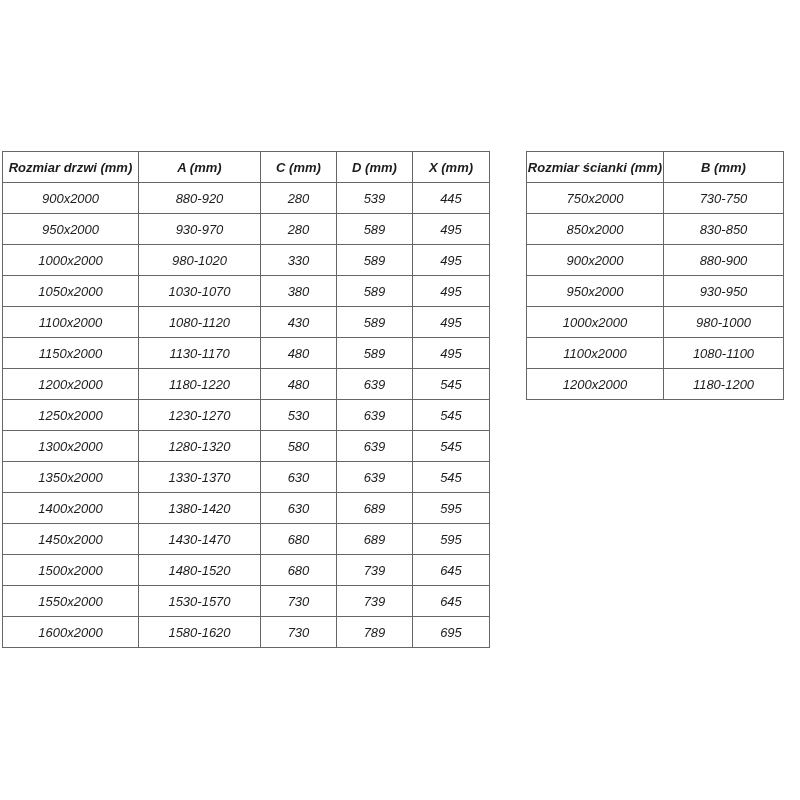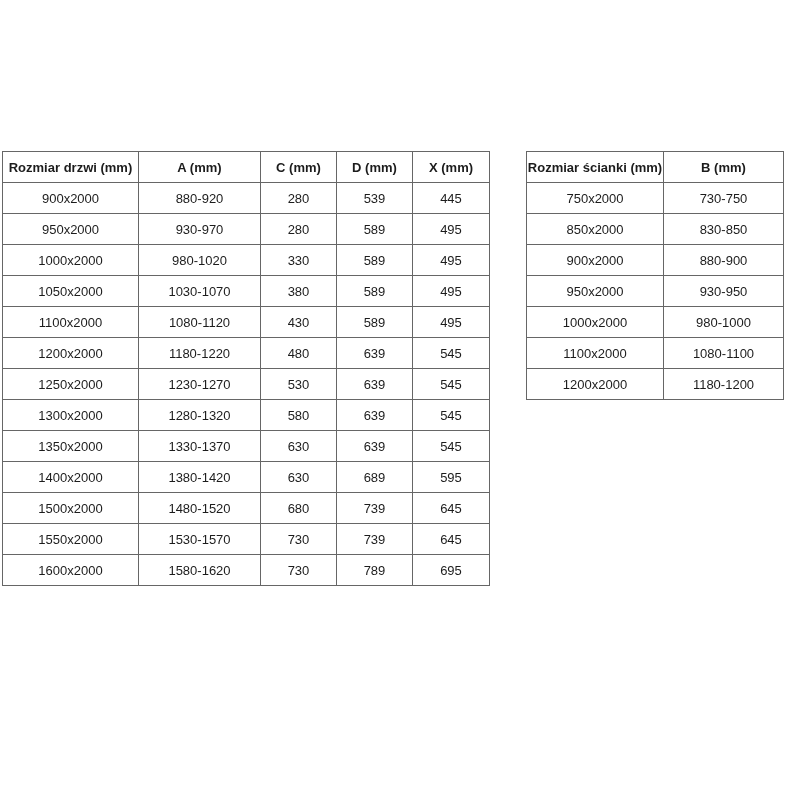--- a/index.html
+++ b/index.html
@@ -8,20 +8,21 @@
     width: 800px; height: 800px;
     position: relative;
     font-family: "Liberation Sans", sans-serif;
   }
   .canvas { position: absolute; inset: 0; background: #ffffff; }
   table.spec-table {
     position: absolute;
     border-collapse: collapse;
     table-layout: fixed;
     background: #ffffff;
+    font-style: italic;
   }
   table.spec-table th,
   table.spec-table td {
     border: 1px solid #666666;
     text-align: center;
     vertical-align: middle;
     height: 31px;
     font-size: 13px;
     color: #1c1c1c;
     overflow: hidden;
@@ -81,20 +82,27 @@
           <td>495</td>
         </tr>
         <tr>
           <td>1100x2000</td>
           <td>1080-1120</td>
           <td>430</td>
           <td>589</td>
           <td>495</td>
         </tr>
         <tr>
+          <td>1150x2000</td>
+          <td>1130-1170</td>
+          <td>480</td>
+          <td>589</td>
+          <td>495</td>
+        </tr>
+        <tr>
           <td>1200x2000</td>
           <td>1180-1220</td>
           <td>480</td>
           <td>639</td>
           <td>545</td>
         </tr>
         <tr>
           <td>1250x2000</td>
           <td>1230-1270</td>
           <td>530</td>
@@ -112,20 +120,27 @@
           <td>1350x2000</td>
           <td>1330-1370</td>
           <td>630</td>
           <td>639</td>
           <td>545</td>
         </tr>
         <tr>
           <td>1400x2000</td>
           <td>1380-1420</td>
           <td>630</td>
+          <td>689</td>
+          <td>595</td>
+        </tr>
+        <tr>
+          <td>1450x2000</td>
+          <td>1430-1470</td>
+          <td>680</td>
           <td>689</td>
           <td>595</td>
         </tr>
         <tr>
           <td>1500x2000</td>
           <td>1480-1520</td>
           <td>680</td>
           <td>739</td>
           <td>645</td>
         </tr>

